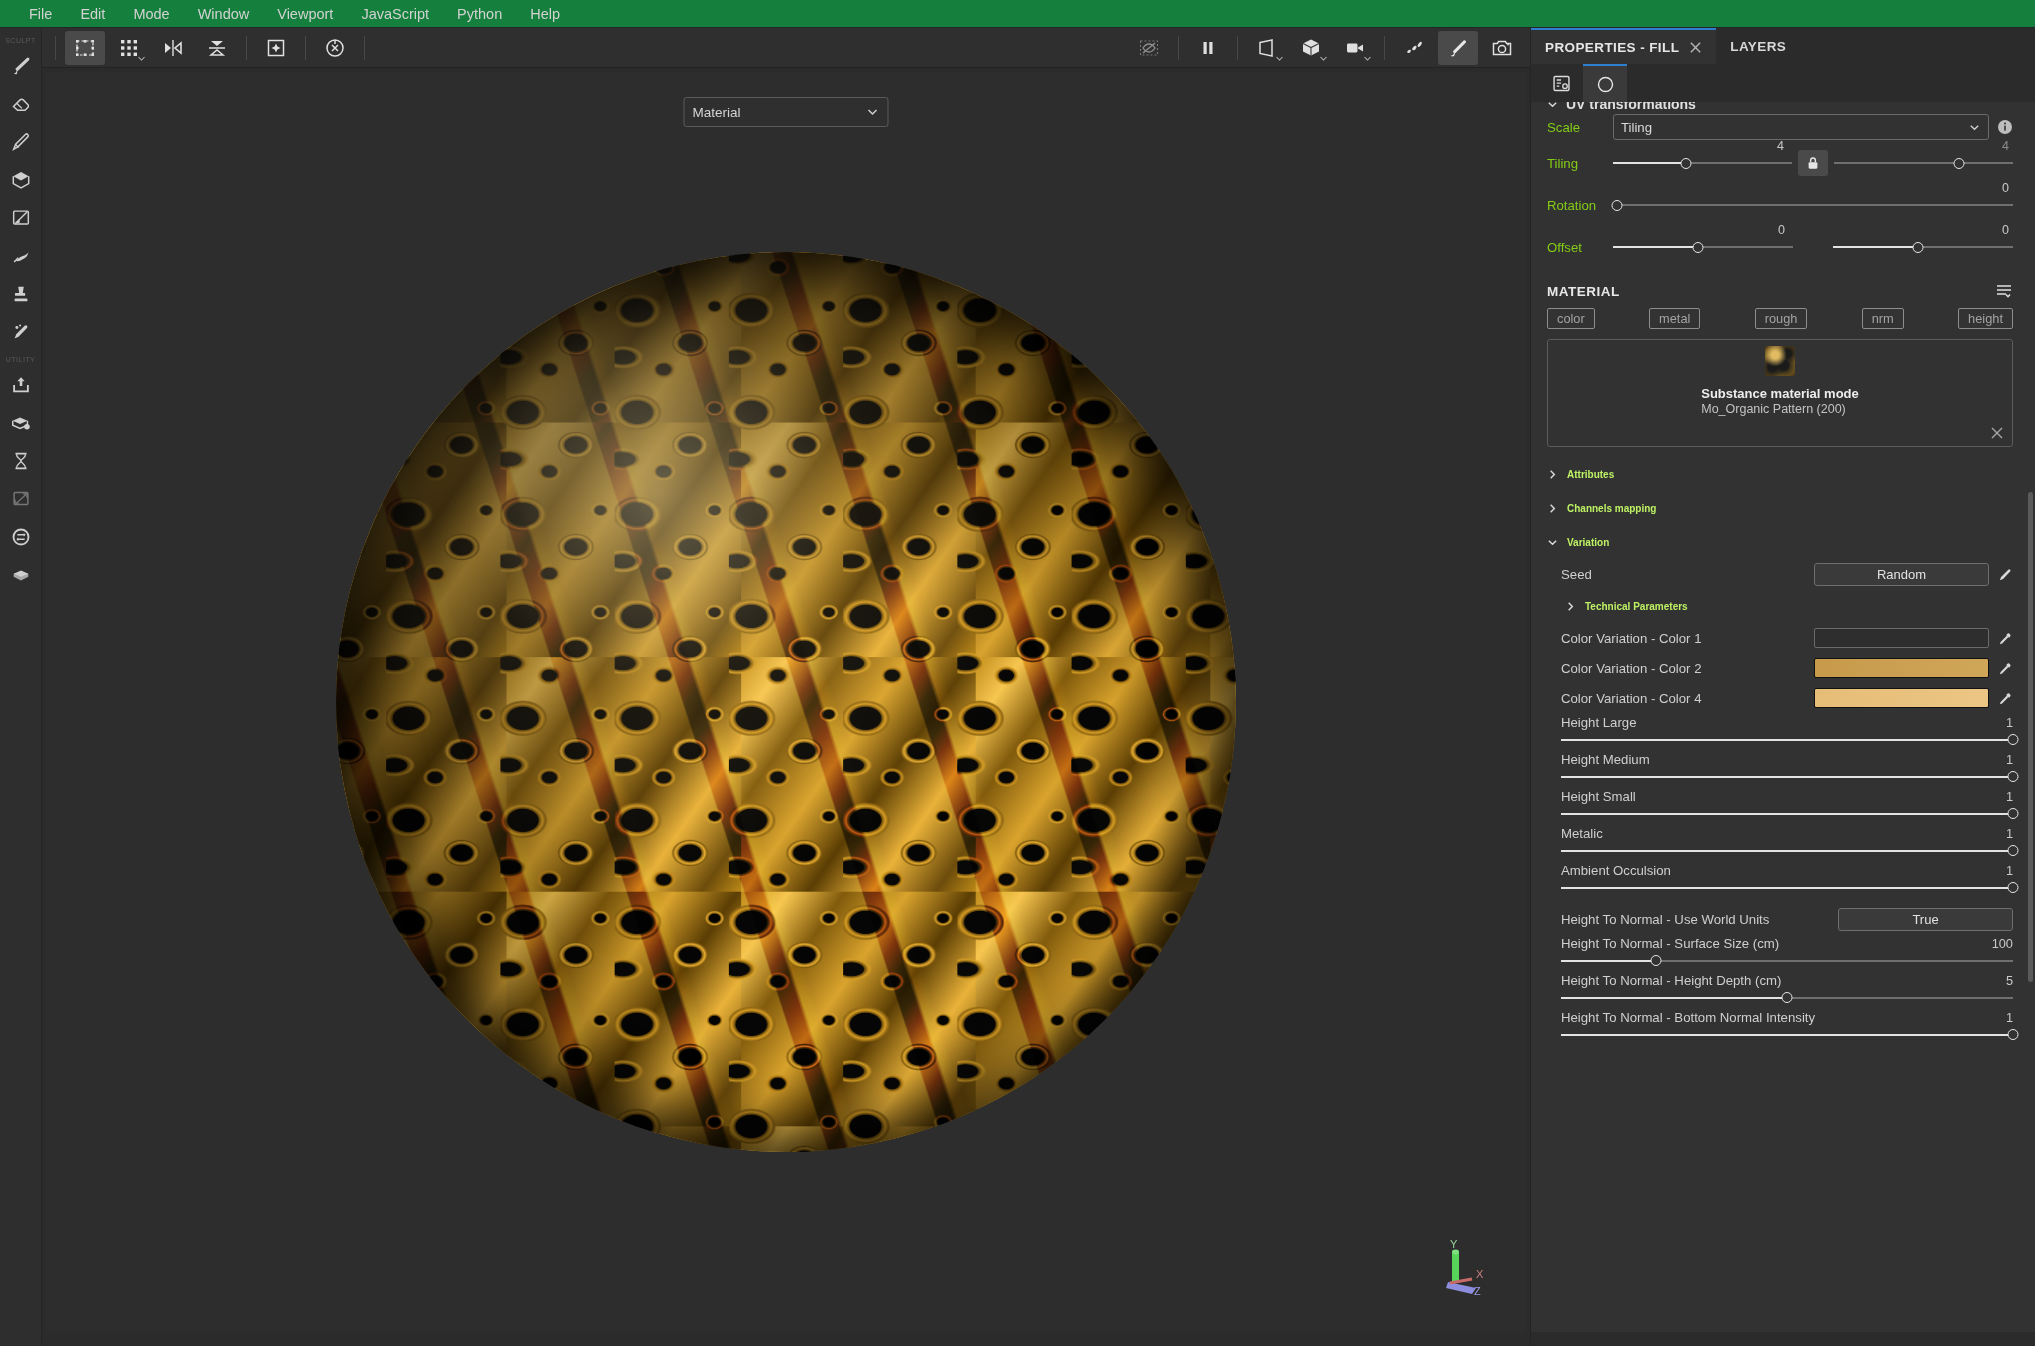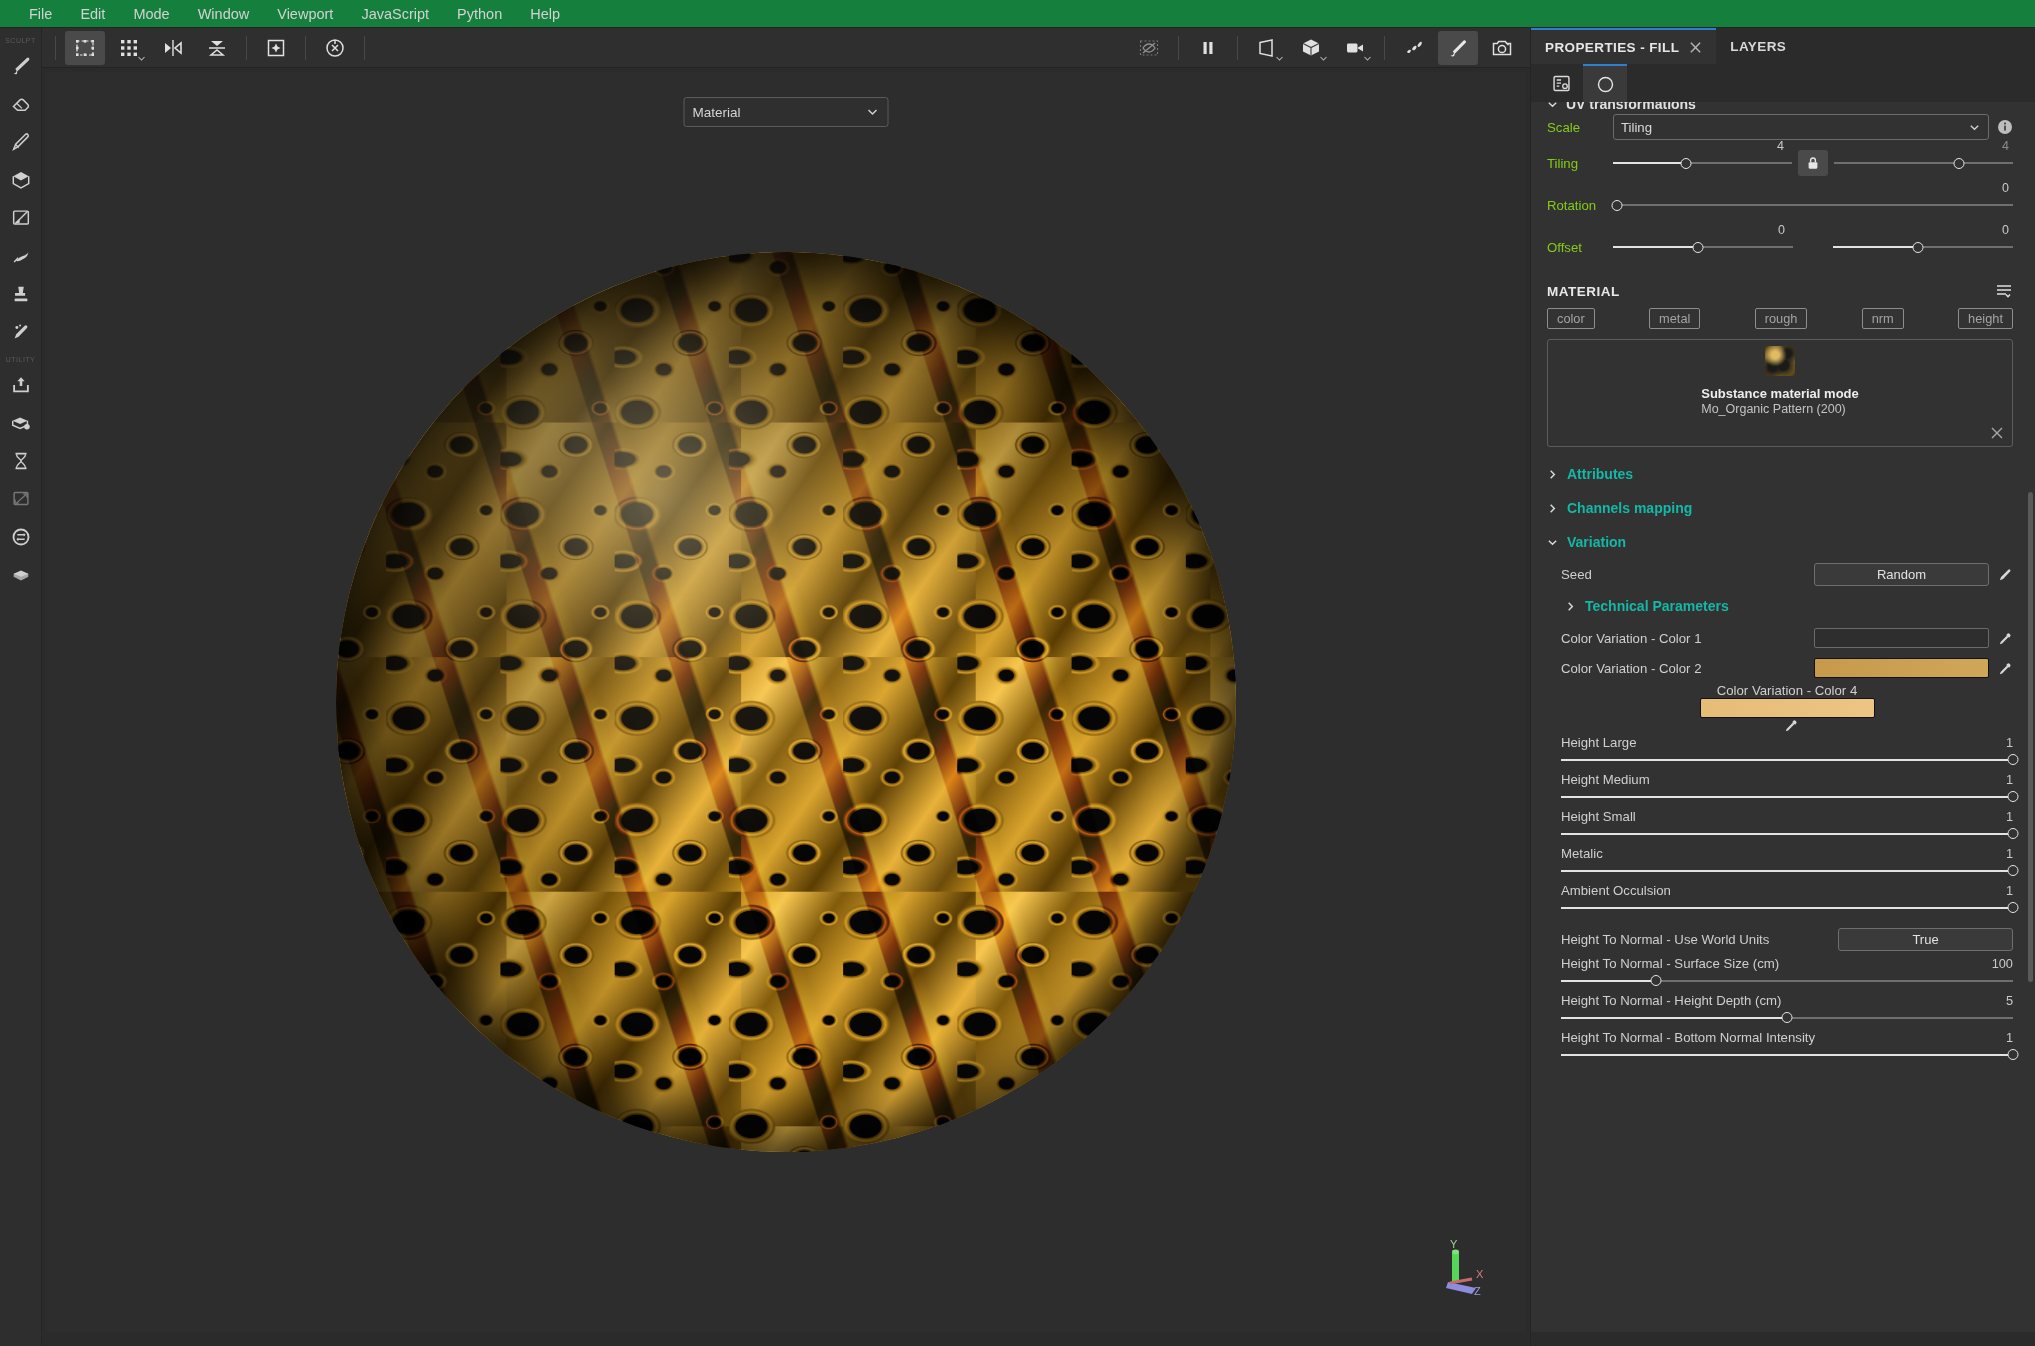--- a/index.html
+++ b/index.html
@@ -270,21 +270,21 @@
       radial-gradient(circle at 50% 50%, #c99c3e, #4a3813);
     flex: 0 0 30px;
   }
   .matcard .txt { display: flex; flex-direction: column; gap: 1px; min-width: 0; }
   .matcard .t1 { font-size: 13px; font-weight: bold; color: #ededed; }
   .matcard .t2 { font-size: 12.5px; color: #c3c3c3; }
   .matcard .xc { margin-left: auto; width: 14px; height: 14px; opacity: .75; }
 
   .acc {
     display: flex; align-items: center; gap: 9px;
-    font-size: 14px; font-weight: bold; color: #14b8a6;
+    font-size: 10px; font-weight: bold; color: #bef264;
     height: 34px; cursor: default;
   }
   .acc .tri { width: 11px; height: 11px; }
   .acc.indent { padding-left: 18px; }
 
   .prow { display: flex; align-items: center; min-height: 30px; }
   .prow .nm { font-size: 13.2px; color: #cfcfcf; flex: 1; }
   .btnfield {
     width: 175px; height: 23px;
     border: 1px solid #6e6e6e; border-radius: 3px;
@@ -795,21 +795,21 @@
         <div class="prow" style="padding-left:14px;">
           <span class="nm">Color Variation - Color 2</span>
           <div class="swatch" style="background:linear-gradient(90deg,#c79a4b,#d0a659);"></div>
           <svg class="picker" viewBox="0 0 16 16">
             <path d="M2 14l.8-2.4L9.6 4.8l1.6 1.6-6.8 6.8L2 14z" fill="#d8d8d8"></path>
             <path d="M9.8 3.2a1.9 1.9 0 0 1 2.7 0l.3.3a1.9 1.9 0 0 1 0 2.7l-1 1-3-3z" fill="#d8d8d8"></path>
           </svg>
         </div>
 
 
-        <div class="prow" style="padding-left:14px;flex-direction:column;">
+        <div class="prow" style="padding-left:14px;">
           <span class="nm">Color Variation - Color 4</span>
           <div class="swatch" style="background:linear-gradient(90deg,#e6bd77,#ecc584);"></div>
           <svg class="picker" viewBox="0 0 16 16">
             <path d="M2 14l.8-2.4L9.6 4.8l1.6 1.6-6.8 6.8L2 14z" fill="#d8d8d8"></path>
             <path d="M9.8 3.2a1.9 1.9 0 0 1 2.7 0l.3.3a1.9 1.9 0 0 1 0 2.7l-1 1-3-3z" fill="#d8d8d8"></path>
           </svg>
         </div>
 
 
         <div class="sliderblock" style="padding-left:14px;">

